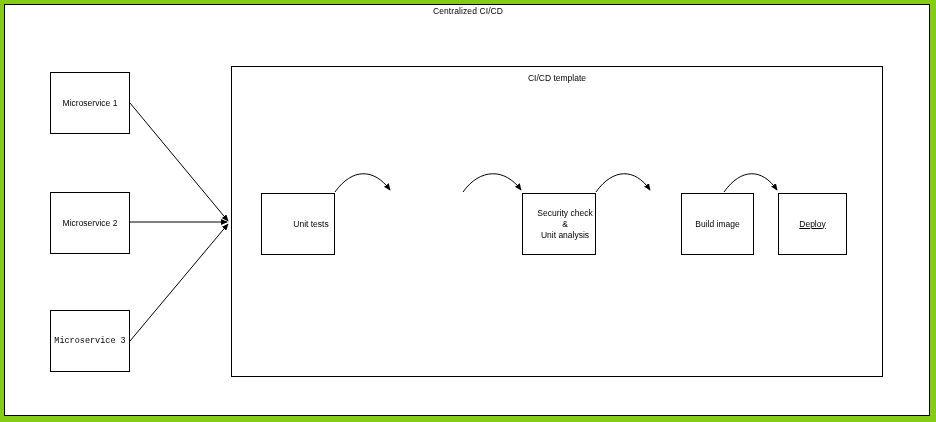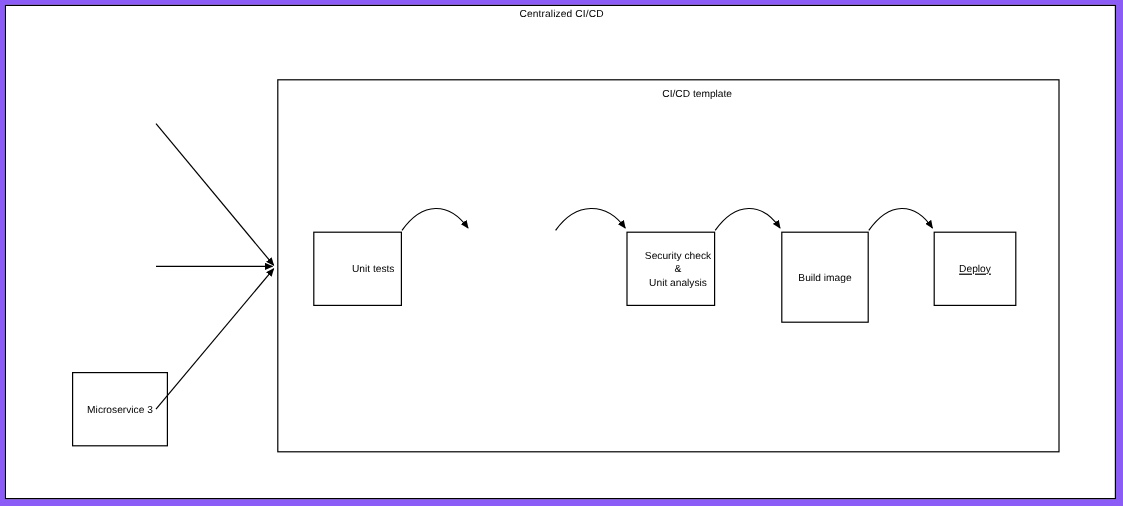--- a/index.html
+++ b/index.html
@@ -12,21 +12,21 @@
     width: 936px;
     height: 422px;
     font-family: "Liberation Sans", sans-serif;
     color: #000000;
     overflow: hidden;
   }
   #canvas {
     position: relative;
     width: 936px;
     height: 422px;
-    background: #8b5cf6;
+    background: #84cc16;
   }
   
   .outer-frame {
     position: absolute;
     left: 4px;
     top: 4px;
     width: 926px;
     height: 412px;
     border: 1px solid #000000;
     box-sizing: border-box;
@@ -54,21 +54,20 @@
     background: transparent;
   }
   .template-label {
     position: absolute;
     left: 231px;
     top: 73px;
     width: 652px;
     text-align: center;
     font-size: 8.5px;
     line-height: 11px;
-    padding-left: 24px;
   }
   
   .node {
     position: absolute;
     border: 1px solid #000000;
     box-sizing: border-box;
     background: #ffffff;
     display: flex;
     align-items: center;
     justify-content: center;
@@ -101,40 +100,46 @@
 
 <div id="canvas">
 
   <div class="outer-frame"></div>
 
   <div class="diagram-title">Centralized CI/CD</div>
 
   <div class="template-box"></div>
   <div class="template-label">CI/CD template</div>
 
+  <div class="node" style="left:50px; top:72px; width:80px; height:62px;">
+    <span class="node-text">Microservice 1</span>
+  </div>
 
+  <div class="node" style="left:50px; top:192px; width:80px; height:62px;">
+    <span class="node-text">Microservice 2</span>
+  </div>
 
-  <div class="node" style="left:60px; top:310px; width:80px; height:62px;">
+  <div class="node" style="left:50px; top:310px; width:80px; height:62px;font-family:Liberation Mono, monospace;">
     <span class="node-text">Microservice 3</span>
   </div>
 
   <div class="node" style="left:261px; top:193px; width:74px; height:62px;padding-left:28px;">
     <span class="node-text">Unit tests</span>
   </div>
 
 
   <div class="node" style="left:522px; top:193px; width:74px; height:62px;">
     <span class="node-text">
       <span class="line">Security check</span>
       <span class="line">&amp;</span>
       <span class="line">Unit analysis</span>
     </span>
   </div>
 
-  <div class="node" style="left:651px; top:193px; width:73px; height:76px;">
+  <div class="node" style="left:681px; top:193px; width:73px; height:62px;">
     <span class="node-text">Build image</span>
   </div>
 
   <div class="node" style="left:778px; top:193px; width:69px; height:62px;text-decoration:underline;">
     <span class="node-text">Deploy</span>
   </div>
 
   <svg id="connectors" viewBox="0 0 936 422" width="936" height="422" xmlns="http://www.w3.org/2000/svg">
     <defs>
       <marker id="arrowhead" markerWidth="7" markerHeight="6" refX="6.2" refY="3" orient="auto" markerUnits="userSpaceOnUse">

